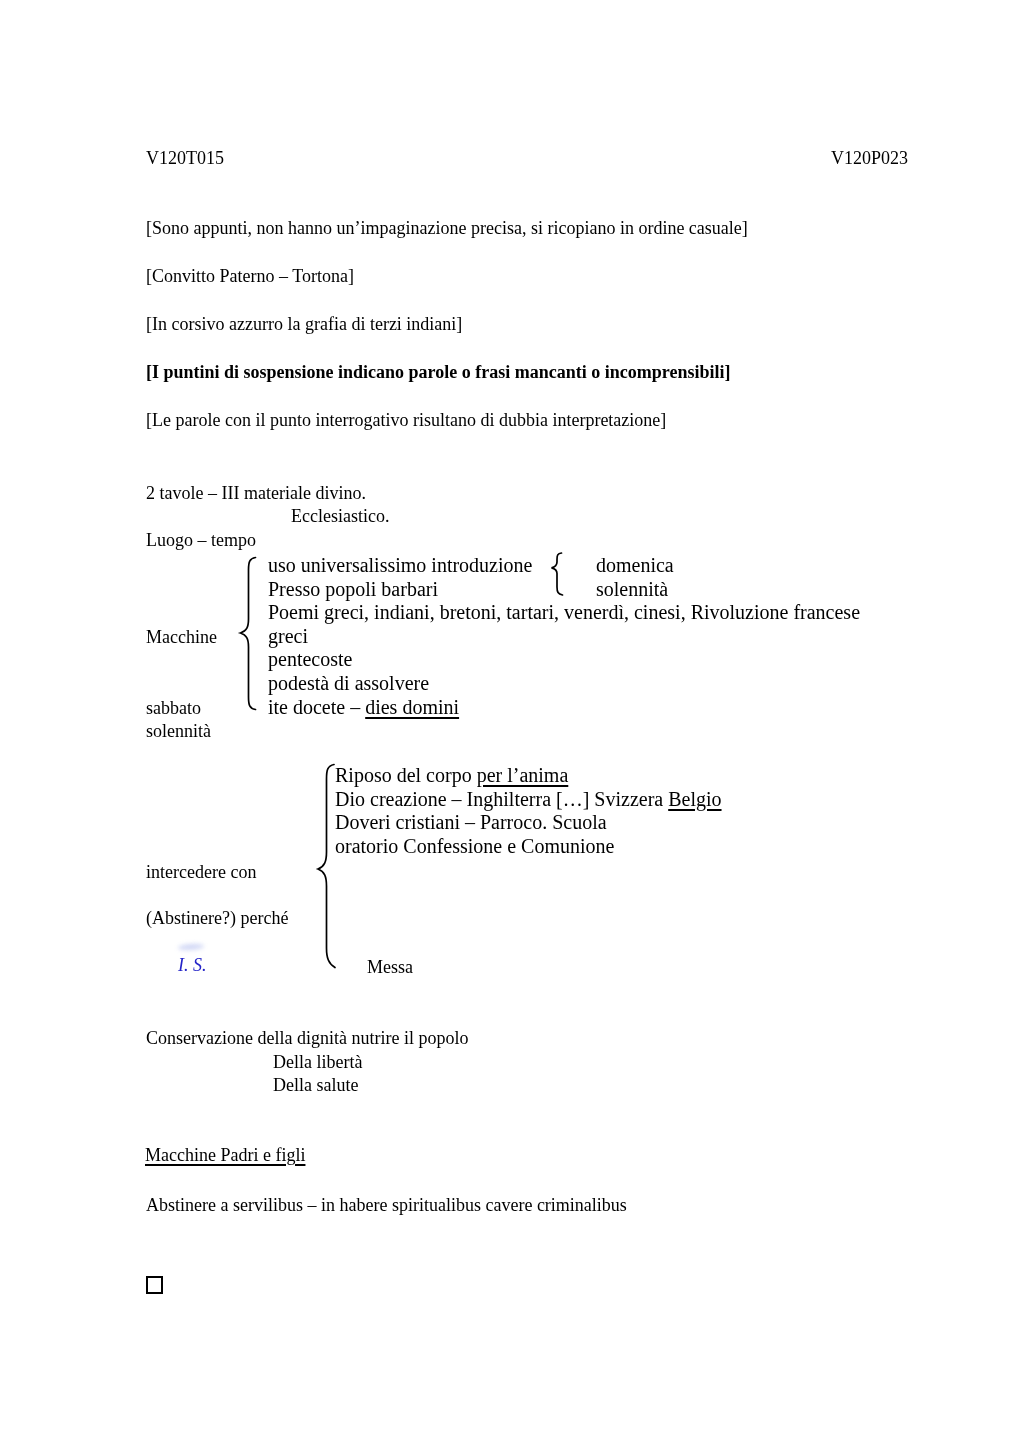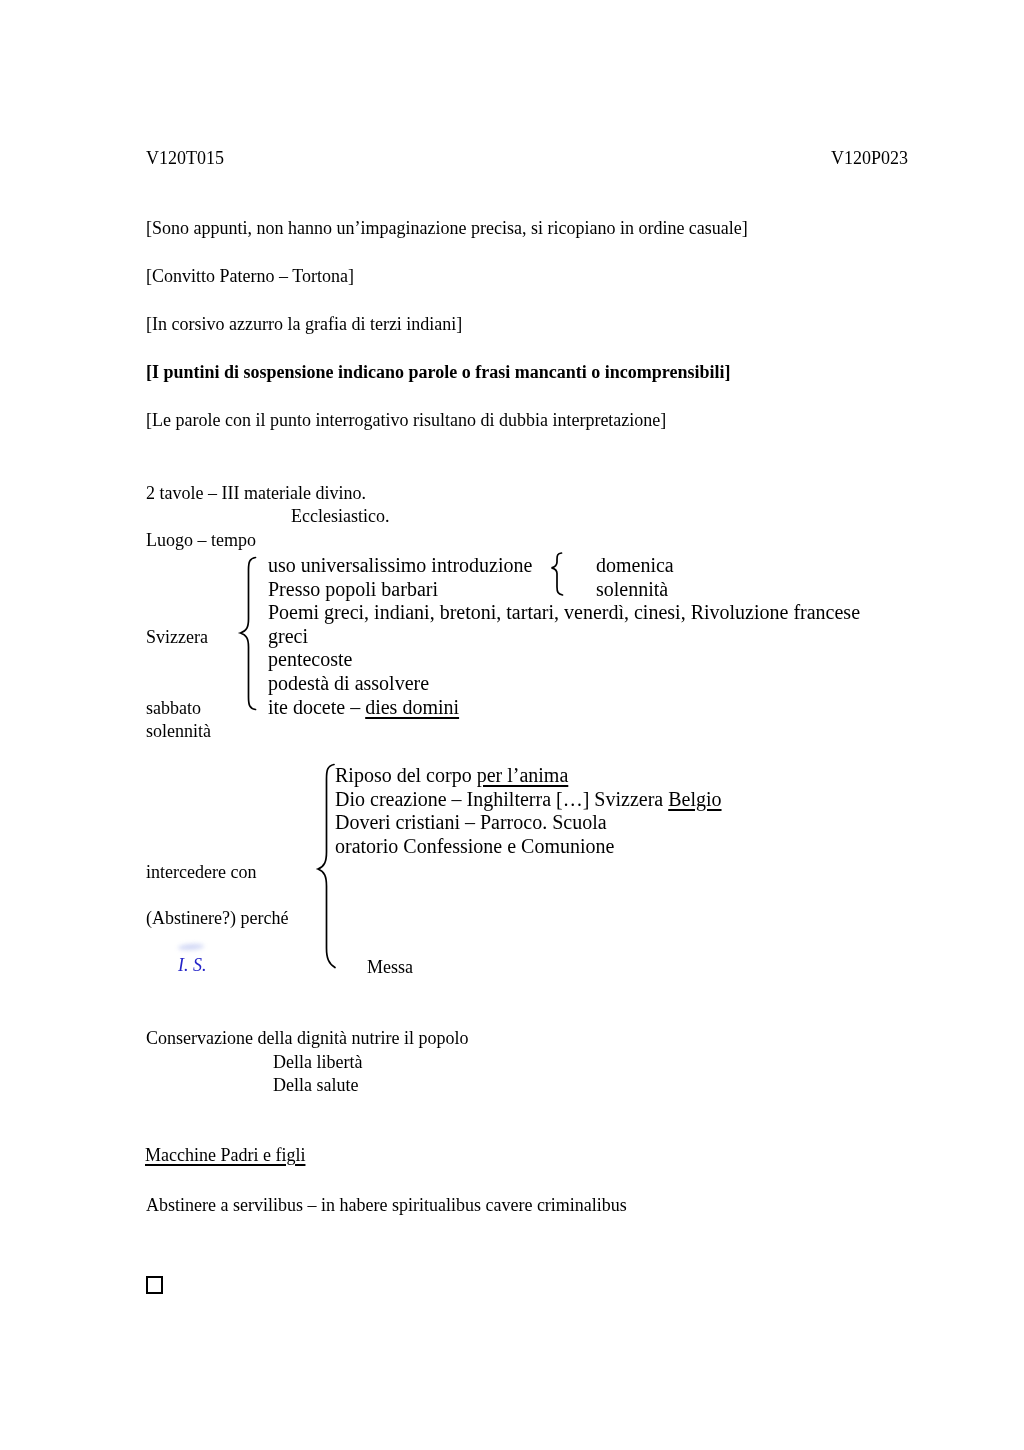--- a/index.html
+++ b/index.html
@@ -40,21 +40,21 @@
   <div class="ln" style="left:146px; top:216px;">[Sono appunti, non hanno un’impaginazione precisa, si ricopiano in ordine casuale]</div>
   <div class="ln" style="left:146px; top:264px;">[Convitto Paterno – Tortona]</div>
   <div class="ln" style="left:146px; top:312px;">[In corsivo azzurro la grafia di terzi indiani]</div>
   <div class="ln" style="left:146px; top:360px;font-weight:bold;">[I puntini di sospensione indicano parole o frasi mancanti o incomprensibili]</div>
   <div class="ln" style="left:146px; top:408px;">[Le parole con il punto interrogativo risultano di dubbia interpretazione]</div>
 
   <div class="ln" style="left:146px; top:481px;">2 tavole – III materiale divino.</div>
   <div class="ln" style="left:259px; top:504px;margin-left:32px;">Ecclesiastico.</div>
   <div class="ln" style="left:146px; top:528px;">Luogo – tempo</div>
 
-  <div class="ln" style="left:146px; top:625px;">Svizzera</div>
+  <div class="ln" style="left:146px; top:625px;">Macchine</div>
   <div class="ln" style="left:146px; top:696px;">sabbato</div>
   <div class="ln" style="left:146px; top:719px;">solennità</div>
 
   <div class="brace" style="left:236px; top:555px;">
     <svg width="22" height="157" viewBox="0 0 22 157">
       <path d="M19.5 2.5 C13.5 3.5 12.5 7 12.5 15 L12.5 64 C12.5 72.5 10.5 76 4.5 78 C10.5 80 12.5 83.5 12.5 92 L12.5 142 C12.5 150 13.5 153.5 19.5 154.5" fill="none" stroke="#000" stroke-width="1.7" stroke-linecap="round"></path>
     </svg>
   </div>
 
   <div class="stack" style="left:268px; top:554px;">

